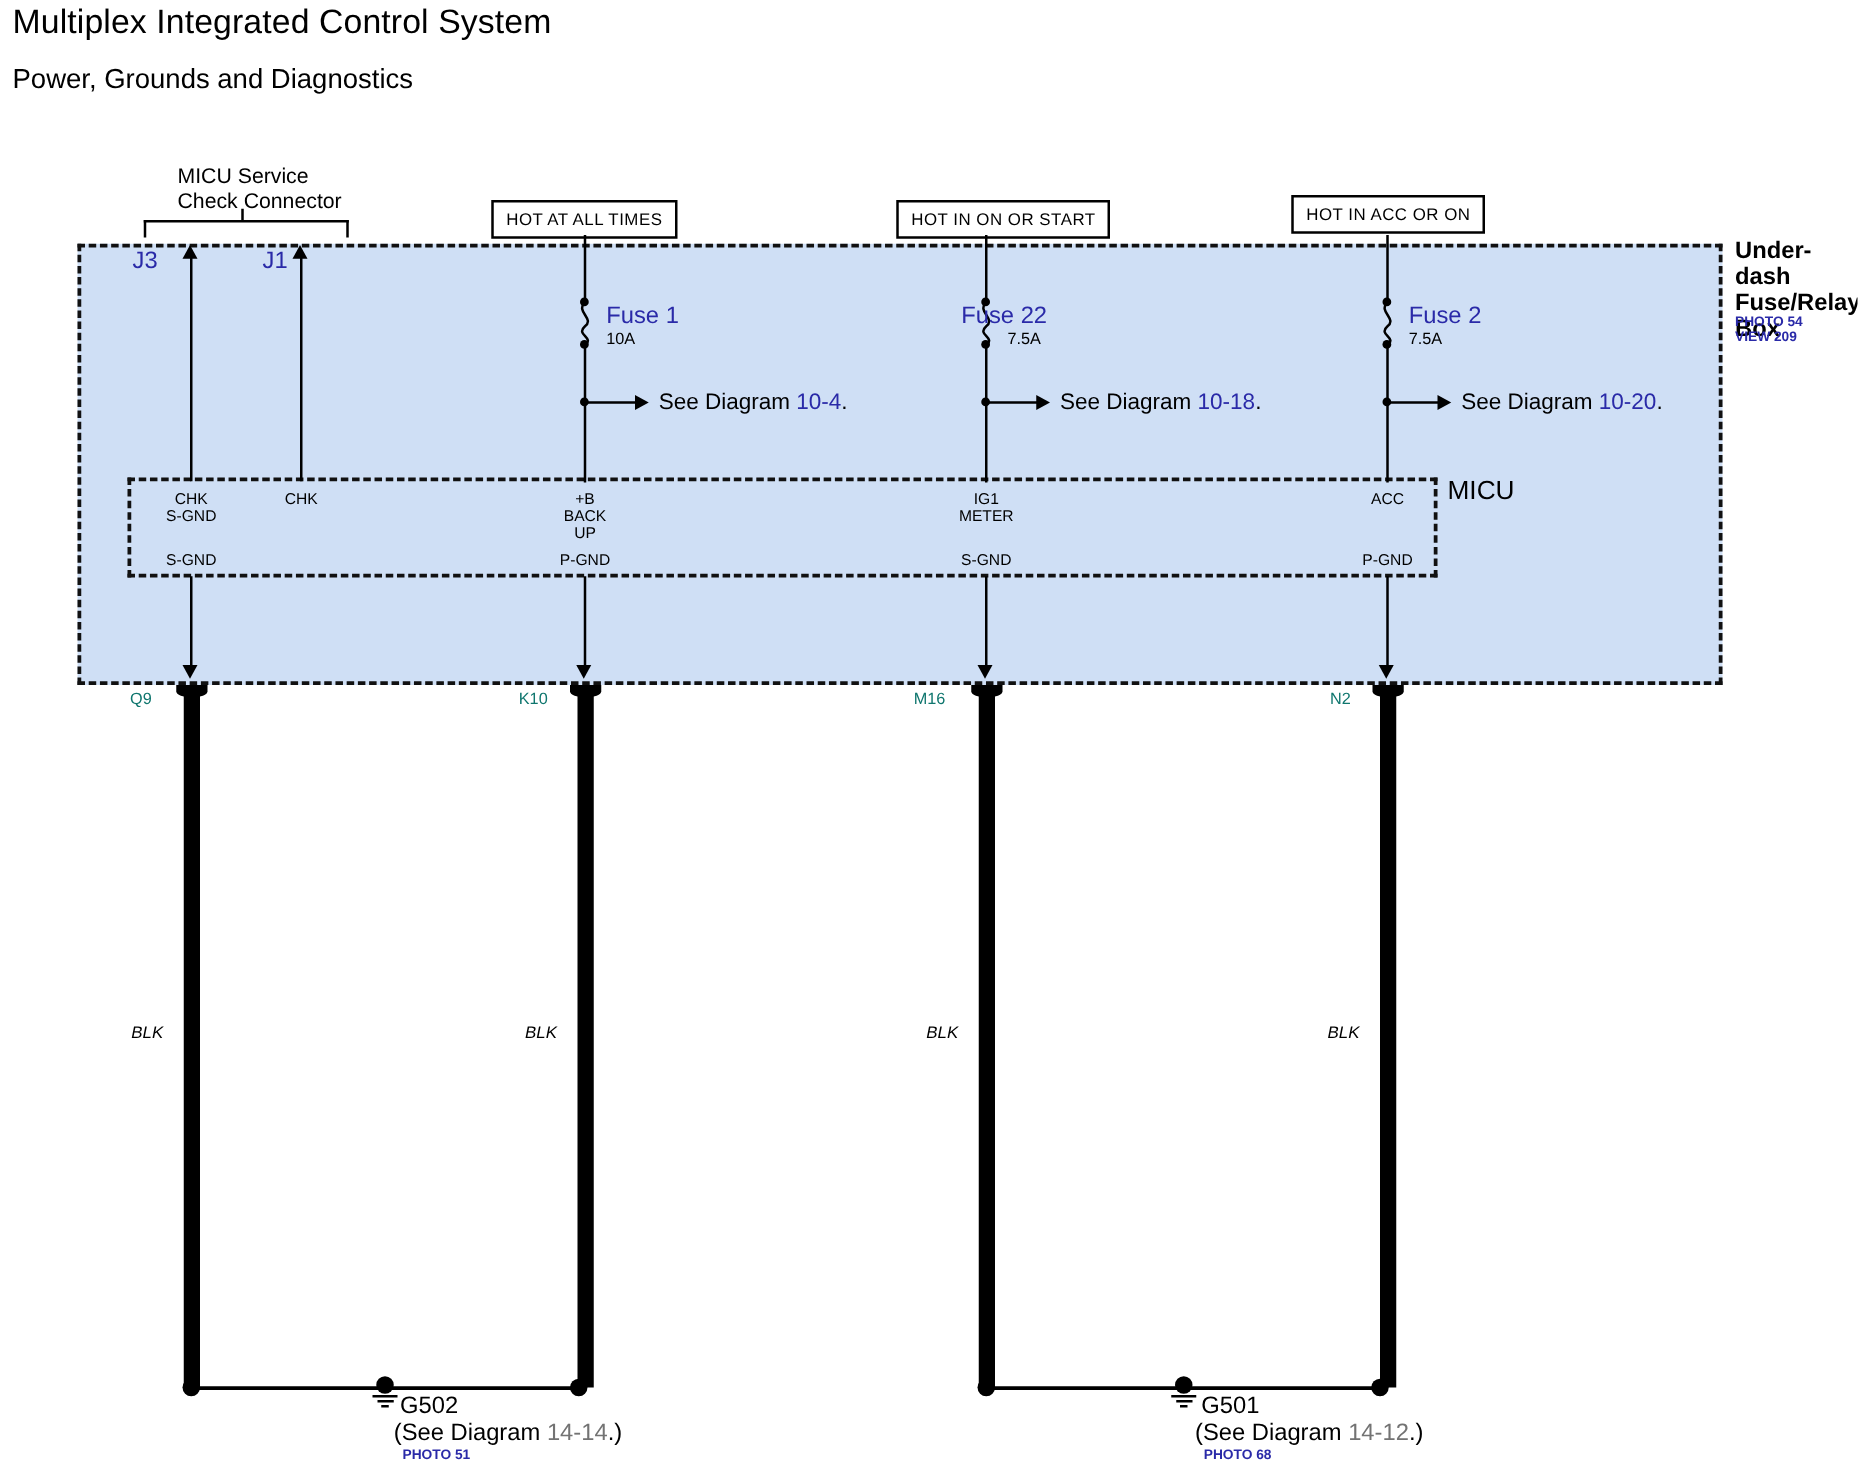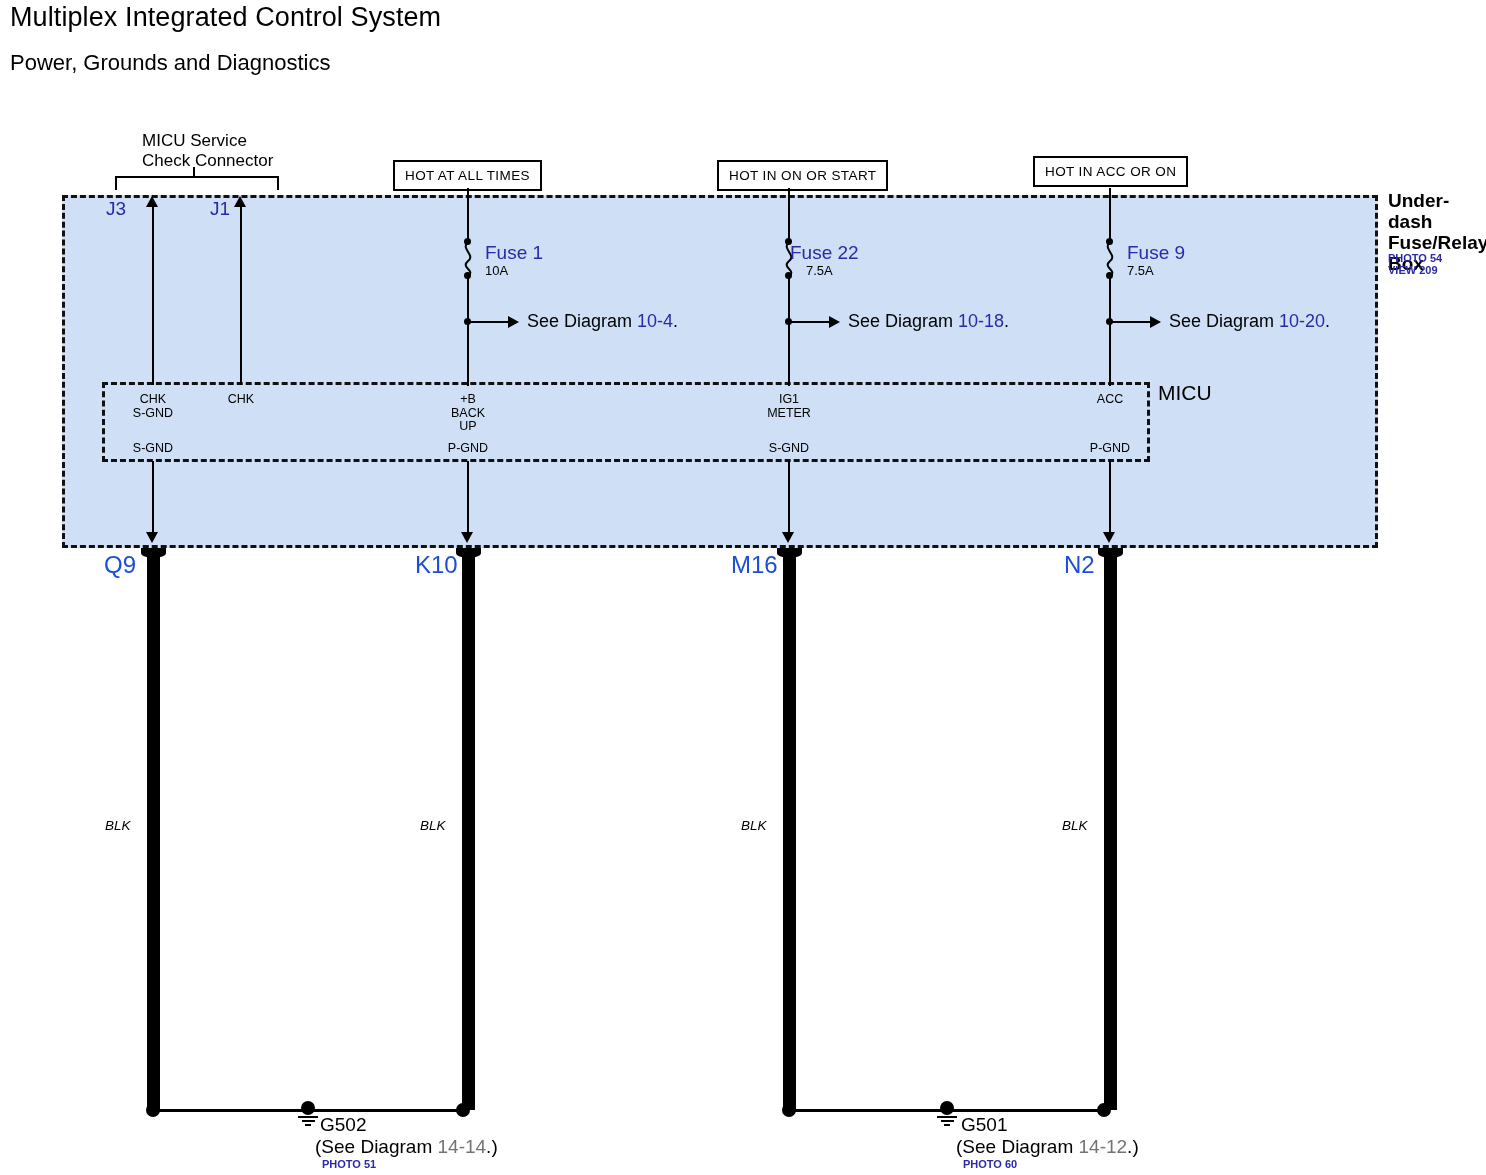--- a/index.html
+++ b/index.html
@@ -47,21 +47,21 @@
            border-radius:0 0 50% 50%;}
 
   
   .bluelabel{color:#2a2aa8;font-size:19px;}
   .fusename{color:#2a2aa8;font-size:19px;white-space:nowrap;}
   .fuseamp{font-size:13px;}
   .seediag{font-size:18px;white-space:nowrap;}
   .seediag .num{color:#2a2aa8;}
   .pinlabel{font-size:12.5px;text-align:center;line-height:13.5px;white-space:nowrap;}
   .blk{font-size:13.5px;font-style:italic;}
-  .connlabel{color:#1d4ed8;font-size:24px;}
+  .connlabel{color:#0f766e;font-size:13px;}
   .gname{font-size:19px;white-space:nowrap;}
   .gdiag{font-size:19px;white-space:nowrap;}
   .gdiag .num{color:#737373;}
   .gphoto{font-size:11px;color:#2a2aa8;font-weight:bold;}
   #scc-title{left:124px;top:131px;font-size:17px;line-height:20px;margin-left:18px;}
 
   
   #scc-bracket{left:115px;top:176px;width:160px;height:12px;
                border:2px solid #000;border-bottom:none;}
   #scc-tick{left:193px;top:167px;width:2px;height:10px;background:#000;}
@@ -123,37 +123,37 @@
 <div class="abs seediag" style="left:527px;top:311px;"><span>See Diagram </span><span class="num">10-4</span><span>.</span></div>
 <div class="abs pinlabel" style="left:428px;top:393px;width:80px;">+B<br>BACK<br>UP</div>
 
 <div class="abs hotbox" style="left:705px;top:160px;margin-left:12px;">HOT IN ON OR START</div>
 <div class="abs vline" style="left:788px;top:188px;height:56px;"></div>
 <div class="abs dot" style="left:785px;top:238px;"></div>
 <svg class="abs" style="left:780px;top:242px;" width="18" height="34">
   <path d="M9 0 C 1 7, 17 13, 9 19 C 1 26, 17 28, 9 34" stroke="#000" stroke-width="2" fill="none"></path>
 </svg>
 <div class="abs dot" style="left:785px;top:272px;"></div>
-<div class="abs fusename" style="left:790px;top:242px;text-align:center;">Fuse 22</div>
+<div class="abs fusename" style="left:769px;top:242px;text-align:center;">Fuse 22</div>
 <div class="abs fuseamp" style="left:806px;top:263px;">7.5A</div>
 <div class="abs vline" style="left:788px;top:276px;height:110px;"></div>
 <div class="abs dot" style="left:785px;top:318px;"></div>
 <div class="abs hline" style="left:789px;top:321px;width:42px;"></div>
 <div class="abs arrow-right" style="left:829px;top:316px;"></div>
 <div class="abs seediag" style="left:848px;top:311px;"><span>See Diagram </span><span class="num">10-18</span><span>.</span></div>
 <div class="abs pinlabel" style="left:749px;top:393px;width:80px;">IG1<br>METER</div>
 
 <div class="abs hotbox" style="left:1033px;top:156px;">HOT IN ACC OR ON</div>
 <div class="abs vline" style="left:1109px;top:188px;height:56px;"></div>
 <div class="abs dot" style="left:1106px;top:238px;"></div>
 <svg class="abs" style="left:1101px;top:242px;" width="18" height="34">
   <path d="M9 0 C 1 7, 17 13, 9 19 C 1 26, 17 28, 9 34" stroke="#000" stroke-width="2" fill="none"></path>
 </svg>
 <div class="abs dot" style="left:1106px;top:272px;"></div>
-<div class="abs fusename" style="left:1127px;top:242px;">Fuse 9</div>
+<div class="abs fusename" style="left:1127px;top:242px;">Fuse 2</div>
 <div class="abs fuseamp" style="left:1127px;top:263px;">7.5A</div>
 <div class="abs vline" style="left:1109px;top:276px;height:110px;"></div>
 <div class="abs dot" style="left:1106px;top:318px;"></div>
 <div class="abs hline" style="left:1110px;top:321px;width:42px;"></div>
 <div class="abs arrow-right" style="left:1150px;top:316px;"></div>
 <div class="abs seediag" style="left:1169px;top:311px;"><span>See Diagram </span><span class="num">10-20</span><span>.</span></div>
 <div class="abs pinlabel" style="left:1070px;top:393px;width:80px;">ACC</div>
 
 <div class="abs pinlabel" style="left:113px;top:393px;width:80px;">CHK<br>S-GND</div>
 <div class="abs pinlabel" style="left:201px;top:393px;width:80px;">CHK</div>
@@ -208,13 +208,13 @@
 <div class="abs bigdot" style="left:782px;top:1103px;"></div>
 <div class="abs bigdot" style="left:1097px;top:1103px;"></div>
 <div class="abs bigdot" style="left:940px;top:1101px;"></div>
 <div class="abs gsym" style="left:937px;top:1116px;">
     <b></b>
     <b></b>
     <b></b>
   </div>
 <div class="abs gname" style="left:961px;top:1114px;">G501</div>
 <div class="abs gdiag" style="left:956px;top:1136px;"><span>(See Diagram </span><span class="num">14-12</span><span>.)</span></div>
-<div class="abs gphoto" style="left:963px;top:1158px;">PHOTO 60</div>
+<div class="abs gphoto" style="left:963px;top:1158px;">PHOTO 68</div>
 
 </body></html>

